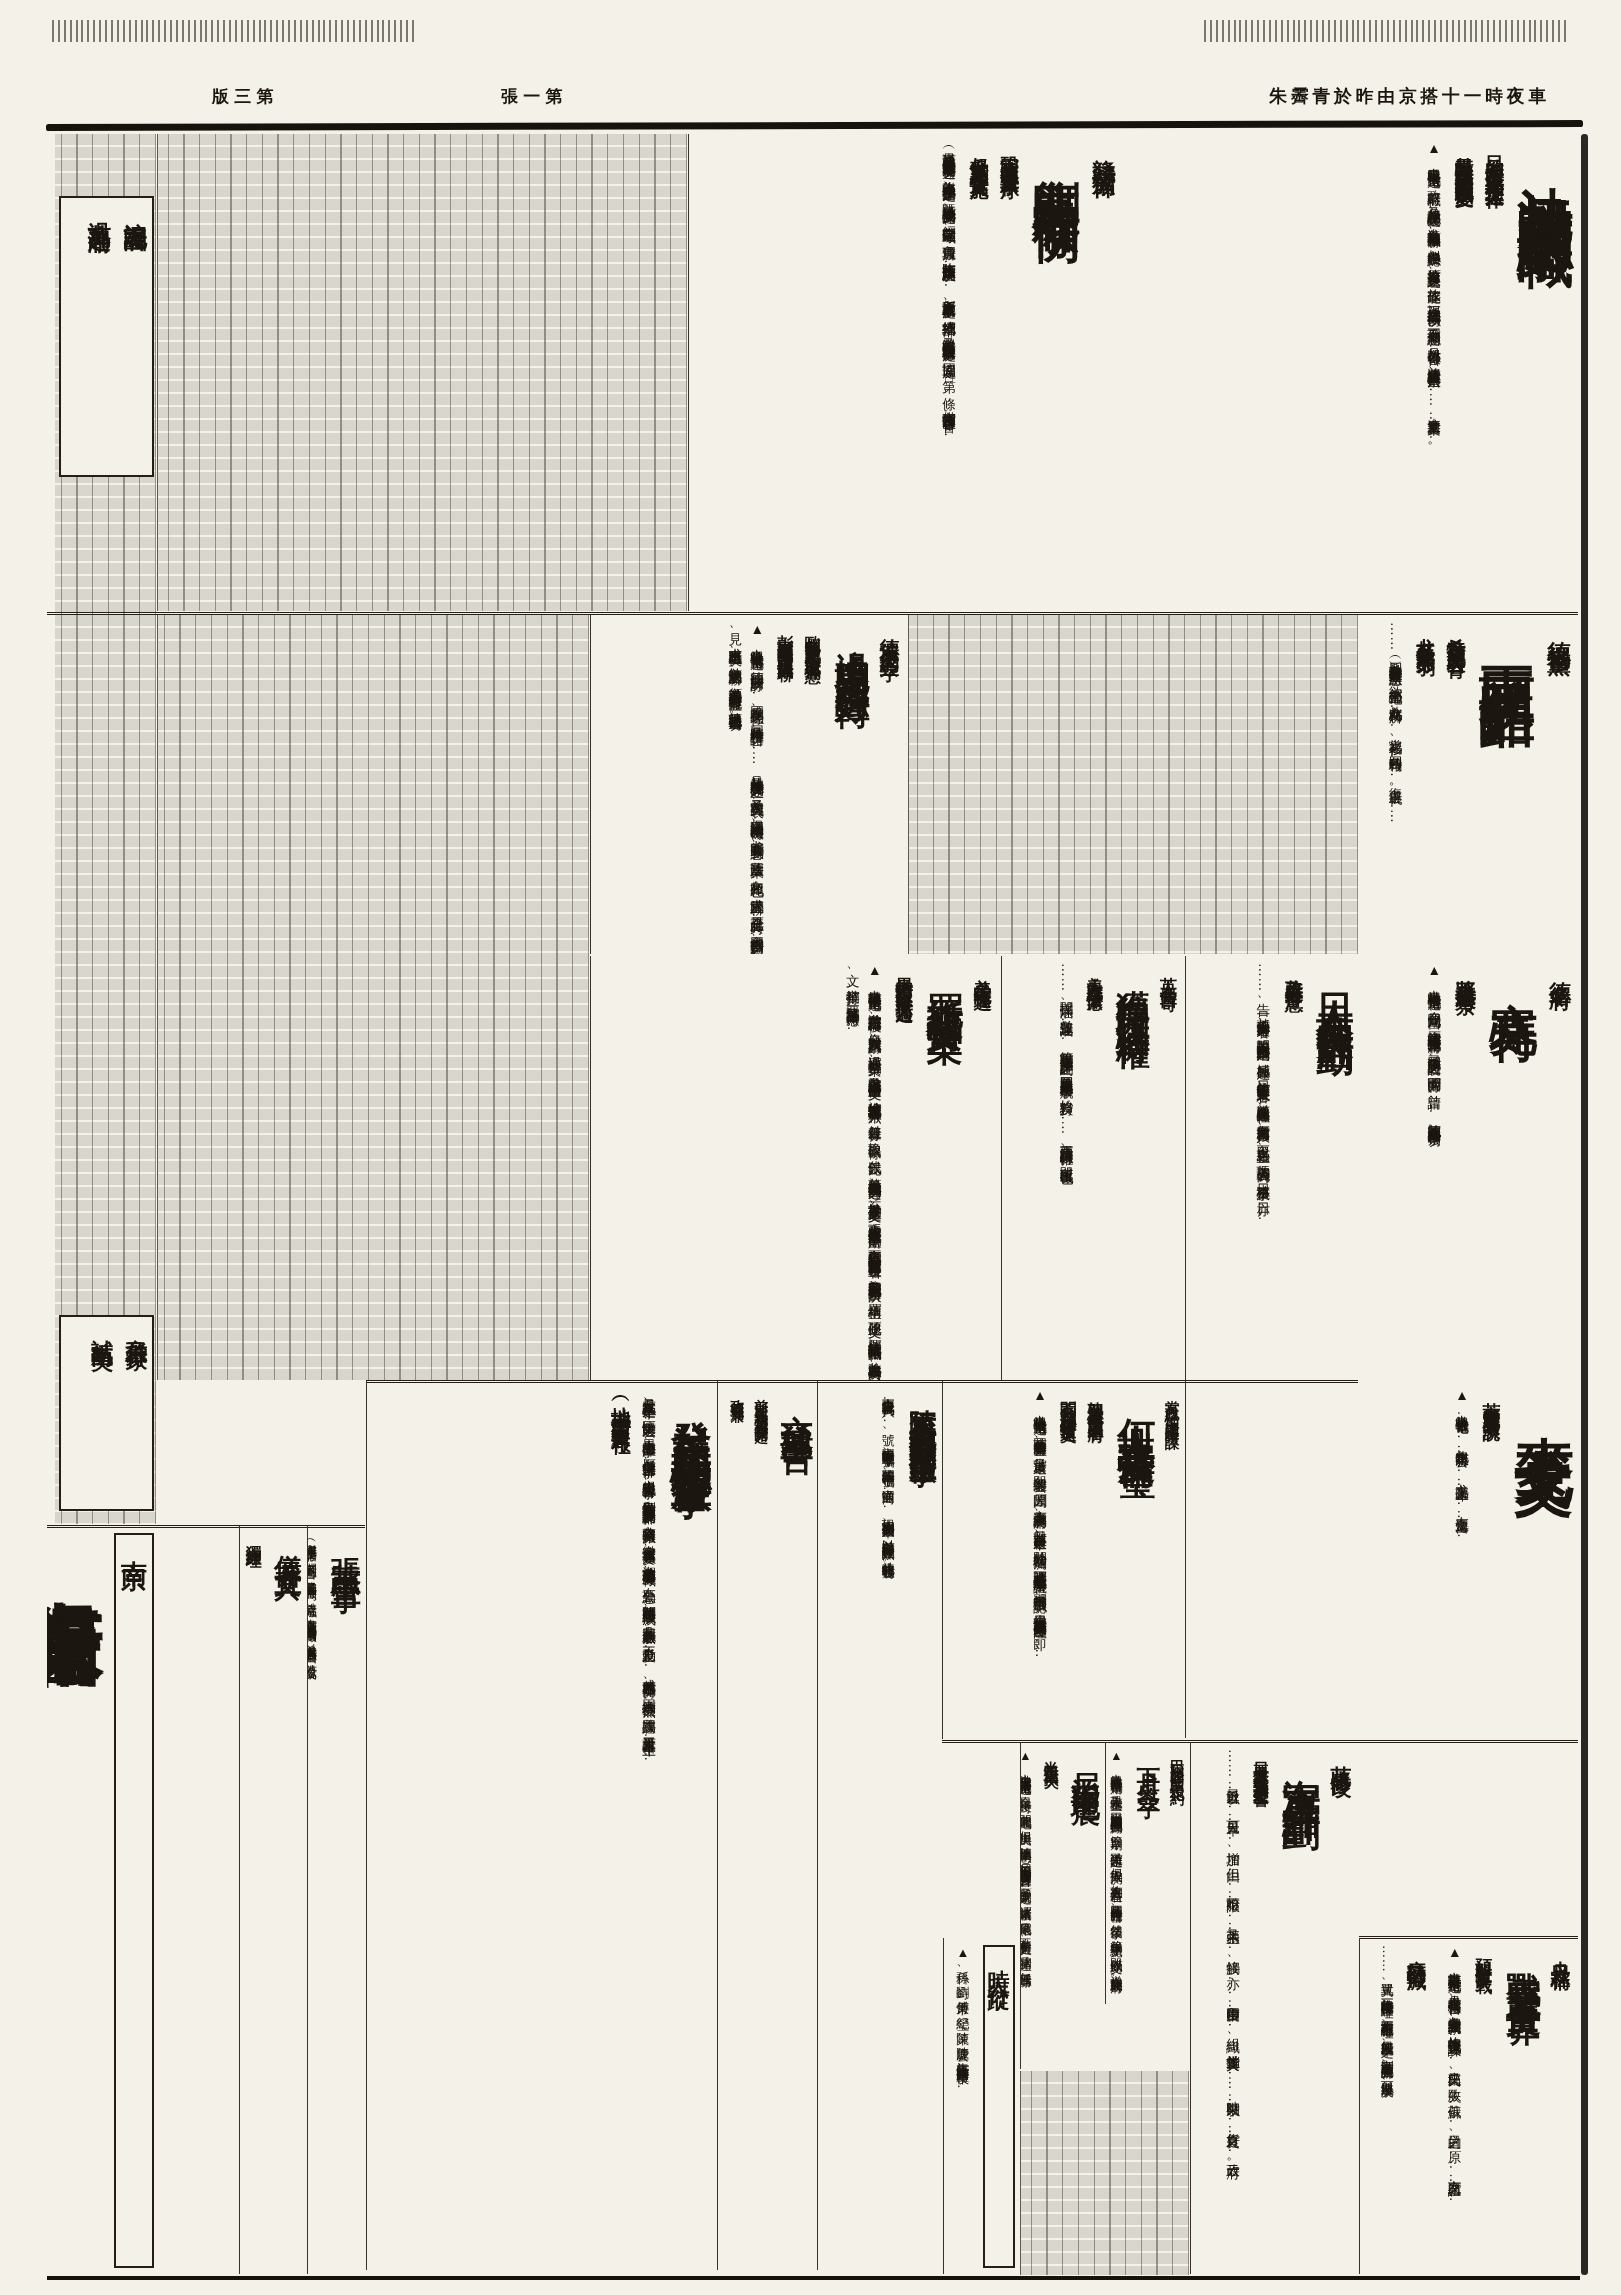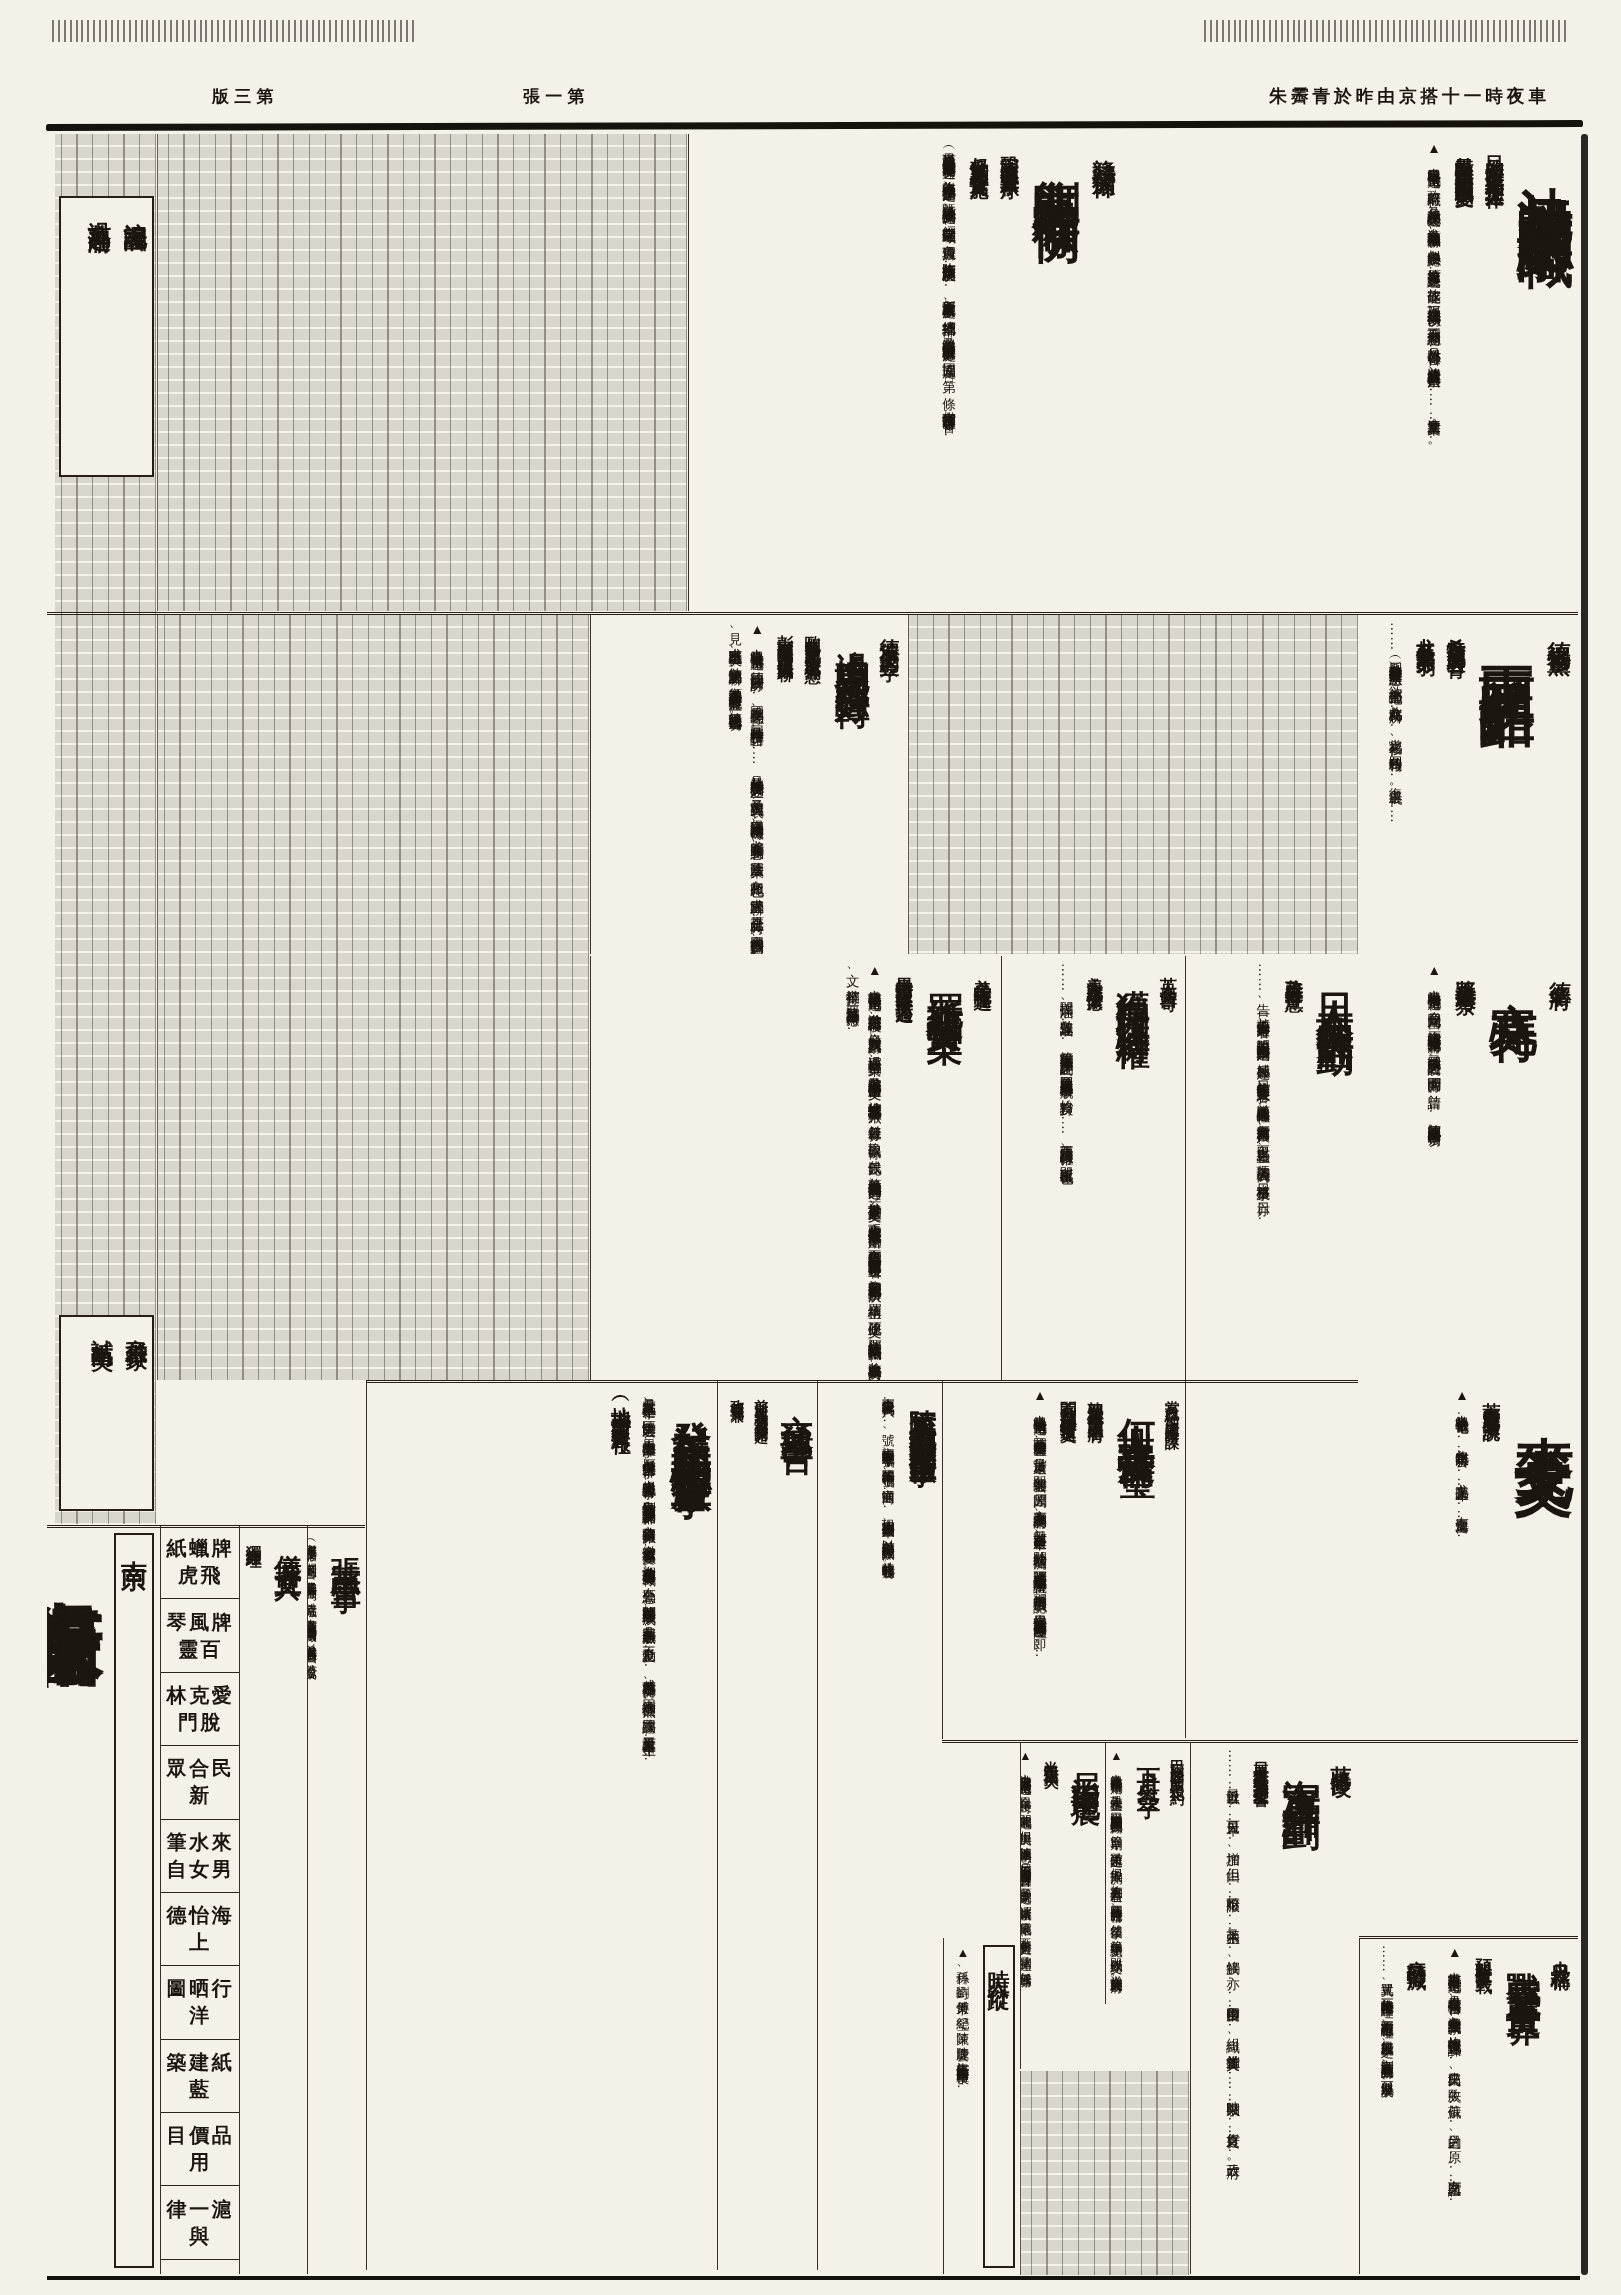--- a/index.html
+++ b/index.html
@@ -39,21 +39,21 @@
 </style>
 </head>
 <body>
 
 <div class="page">
 
   <div class="corner-smudge" style="left:52px;top:19.6px;width:366px;"></div>
   <div class="corner-smudge" style="right:52px;top:19.6px;width:366px;"></div>
   <div class="masthead-date">朱霽青於昨由京搭十一時夜車</div>
   <div class="ed-label" style="left:212px;">版三第</div>
-  <div class="ed-label" style="left:523px;">張一第</div>
+  <div class="ed-label" style="left:501px;">張一第</div>
   <div class="masthead-rule"></div>
   <div class="fold-line" style="left:1581px;top:134px;height:2141px;"></div>
 
   <div class="art noleft" style="left:1125px;top:134px;width:454px;height:477px;">
     <div class="hl" style="font-size:56px;">法旭丹內閣總辭職</div>
     <div class="sub">目的在求行政上與精神上之振作</div>
     <div class="sub">赫里歐將東山再起閣員或無變更</div>
     <div class="bd">▲中央社巴黎二十七日路透電　政府辭職、及旭丹謝絕總統之後、急進社會黨領袖赫里歐、似將出任總揆、達拉第原有被選之說、故遂作罷、現任總統在星期一日以前、不致召見新總理、旭丹以公報佈告、將繼續負責目前公共生活、……史達文斯基案……。</div>
   </div>
 
@@ -203,32 +203,20 @@
   </div>
 
   <div class="hrule" style="left:47px;width:318px;top:1525px;"></div>
 
   <div class="art noleft" style="left:47px;top:1526px;width:111px;height:748px;">
     <div class="sub boxed" style="font-size:26px;">南京</div>
     <div class="hl giant" style="font-size:84px;letter-spacing:1.3px;">中南銀行保管箱</div>
 
   </div>
 
-  <div class="brandlist" style="left:160px;top:1526px;width:80px;height:748px;">
-    <div class="brand">紙蠟牌虎飛</div>
-    <div class="brand">琴風牌靈百</div>
-    <div class="brand">林克愛門脫</div>
-    <div class="brand">眾合民新</div>
-    <div class="brand">筆水來自女男</div>
-    <div class="brand">德怡海上</div>
-    <div class="brand">圖晒行洋</div>
-    <div class="brand">築建紙藍</div>
-    <div class="brand">目價品用</div>
-    <div class="brand">律一滬與</div>
-  </div>
 
   <div class="art" style="left:239px;top:1526px;width:67px;height:748px;">
     <div class="hl" style="font-size:27.5px;">儀器文具</div>
     <div class="sub" style="font-size:15.7px;">獨家經理</div>
 
   </div>
 
   <div class="art" style="left:307px;top:1526px;width:59px;height:748px;">
     <div class="hl" style="font-size:30px;">張慧中啓事</div>
     <div class="bd" style="font-size:13px;">家祺（即瘦珊）訂婚、嗣因意見不合、業於民國二十二年六月間、雙方協議、杰兩君於徽州茶社各將婚約當場銷燬、以後女嫁男婚各聽自由、茲恐親友……</div>

